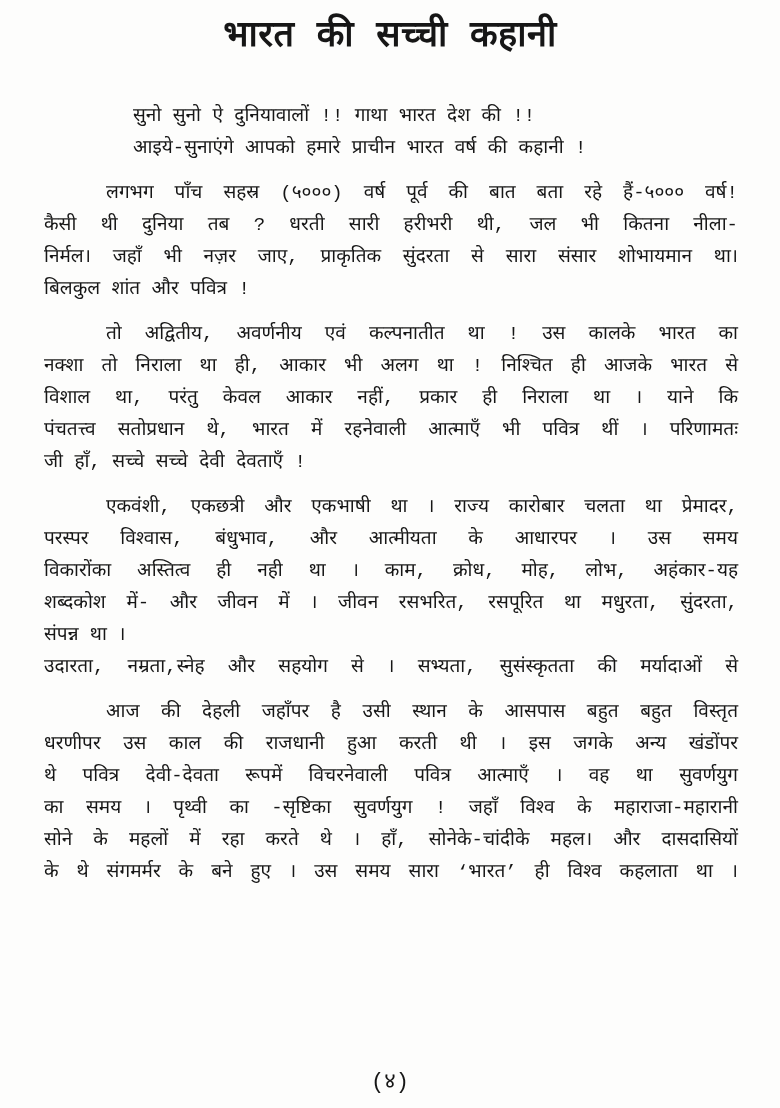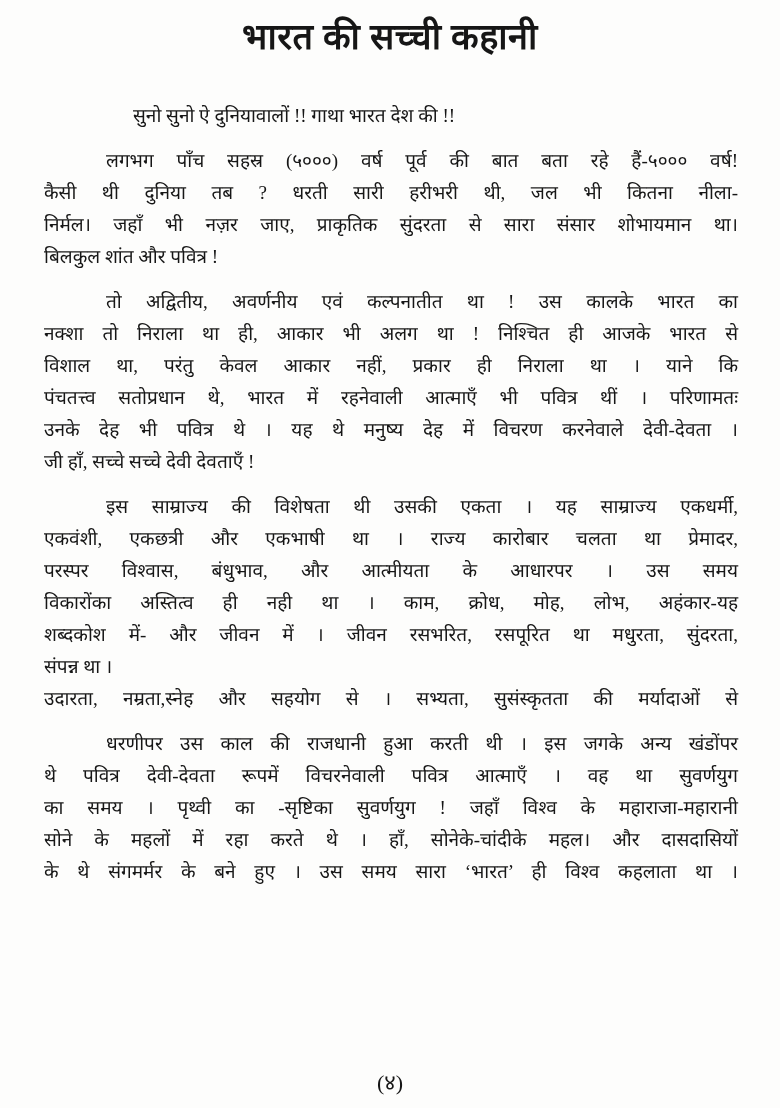--- a/index.html
+++ b/index.html
@@ -7,21 +7,21 @@
     padding: 0;
     background: #fdfdfc;
   }
   .page {
     position: relative;
     width: 780px;
     height: 1108px;
     margin: 0 auto;
     background: #fdfdfc;
     overflow: hidden;
-    font-family: Liberation Serif, serif;
+    font-family: Liberation Mono, monospace;
     color: #161616;
   }
   .page-title {
     margin: 0;
     padding-top: 14px;
     text-align: center;
     font-size: 36px;
     line-height: 46px;
     font-weight: bold;
     letter-spacing: 0.5px;
@@ -66,45 +66,45 @@
 </style>
 </head>
 <body>
 
 <div class="page" style="background: rgb(253, 253, 252); color: rgb(22, 22, 22);">
   <h1 class="page-title">भारत की सच्ची कहानी</h1>
 
   <div class="content" id="content">
       <div class="para verse">
         <div class="line short">सुनो सुनो ऐ दुनियावालों !! गाथा भारत देश की !!</div>
+        <div class="line short">आइये-सुनाएंगे आपको हमारे प्राचीन भारत वर्ष की कहानी !</div>
       </div>
       <div class="para indent-first">
         <div class="line">लगभग पाँच सहस्र (५०००) वर्ष पूर्व की बात बता रहे हैं-५००० वर्ष!</div>
         <div class="line">कैसी थी दुनिया तब ? धरती सारी हरीभरी थी, जल भी कितना नीला-</div>
         <div class="line">निर्मल। जहाँ भी नज़र जाए, प्राकृतिक सुंदरता से सारा संसार शोभायमान था।</div>
         <div class="line short">बिलकुल शांत और पवित्र !</div>
       </div>
       <div class="para indent-first">
         <div class="line">तो अद्वितीय, अवर्णनीय एवं कल्पनातीत था  ! उस कालके भारत का</div>
         <div class="line">नक्शा तो निराला था ही, आकार भी अलग था ! निश्चित ही आजके भारत से</div>
         <div class="line">विशाल था, परंतु केवल आकार नहीं, प्रकार ही निराला था । याने कि</div>
         <div class="line">पंचतत्त्व सतोप्रधान थे, भारत में रहनेवाली आत्माएँ भी पवित्र थीं । परिणामतः</div>
-        <div class="line">उनके देह भी पवित्र थे । यह थे मनुष्य देह में विचरण करनेवाले देवी-देवता ।</div>
         <div class="line short">जी हाँ, सच्चे सच्चे देवी देवताएँ !</div>
       </div>
       <div class="para indent-first">
-        <div class="line">इस साम्राज्य की विशेषता थी उसकी एकता । यह साम्राज्य एकधर्मी,</div>
         <div class="line">एकवंशी, एकछत्री और एकभाषी था । राज्य कारोबार चलता था प्रेमादर,</div>
         <div class="line">परस्पर विश्वास, बंधुभाव, और आत्मीयता के आधारपर । उस समय</div>
         <div class="line">विकारोंका अस्तित्व ही नही था । काम, क्रोध, मोह, लोभ, अहंकार-यह</div>
         <div class="line">शब्दकोश में- और जीवन में । जीवन रसभरित, रसपूरित था मधुरता, सुंदरता,</div>
         <div class="line short">संपन्न था ।</div>
         <div class="line">उदारता, नम्रता,स्नेह और सहयोग से । सभ्यता, सुसंस्कृतता की मर्यादाओं से</div>
       </div>
       <div class="para indent-first">
+        <div class="line">आज की देहली जहाँपर है उसी स्थान के आसपास बहुत बहुत विस्तृत</div>
         <div class="line">धरणीपर उस काल की राजधानी हुआ करती थी । इस जगके अन्य खंडोंपर</div>
         <div class="line">थे पवित्र देवी-देवता रूपमें विचरनेवाली पवित्र आत्माएँ । वह था सुवर्णयुग</div>
         <div class="line">का समय । पृथ्वी का -सृष्टिका सुवर्णयुग ! जहाँ विश्व के महाराजा-महारानी</div>
         <div class="line">सोने के महलों में रहा करते थे । हाँ, सोनेके-चांदीके महल। और दासदासियों</div>
         <div class="line">के थे संगमर्मर के बने हुए । उस समय सारा ‘भारत’ ही विश्व कहलाता था ।</div>
       </div>
     </div>
 
   <div class="page-footer">(४)</div>
 </div>

